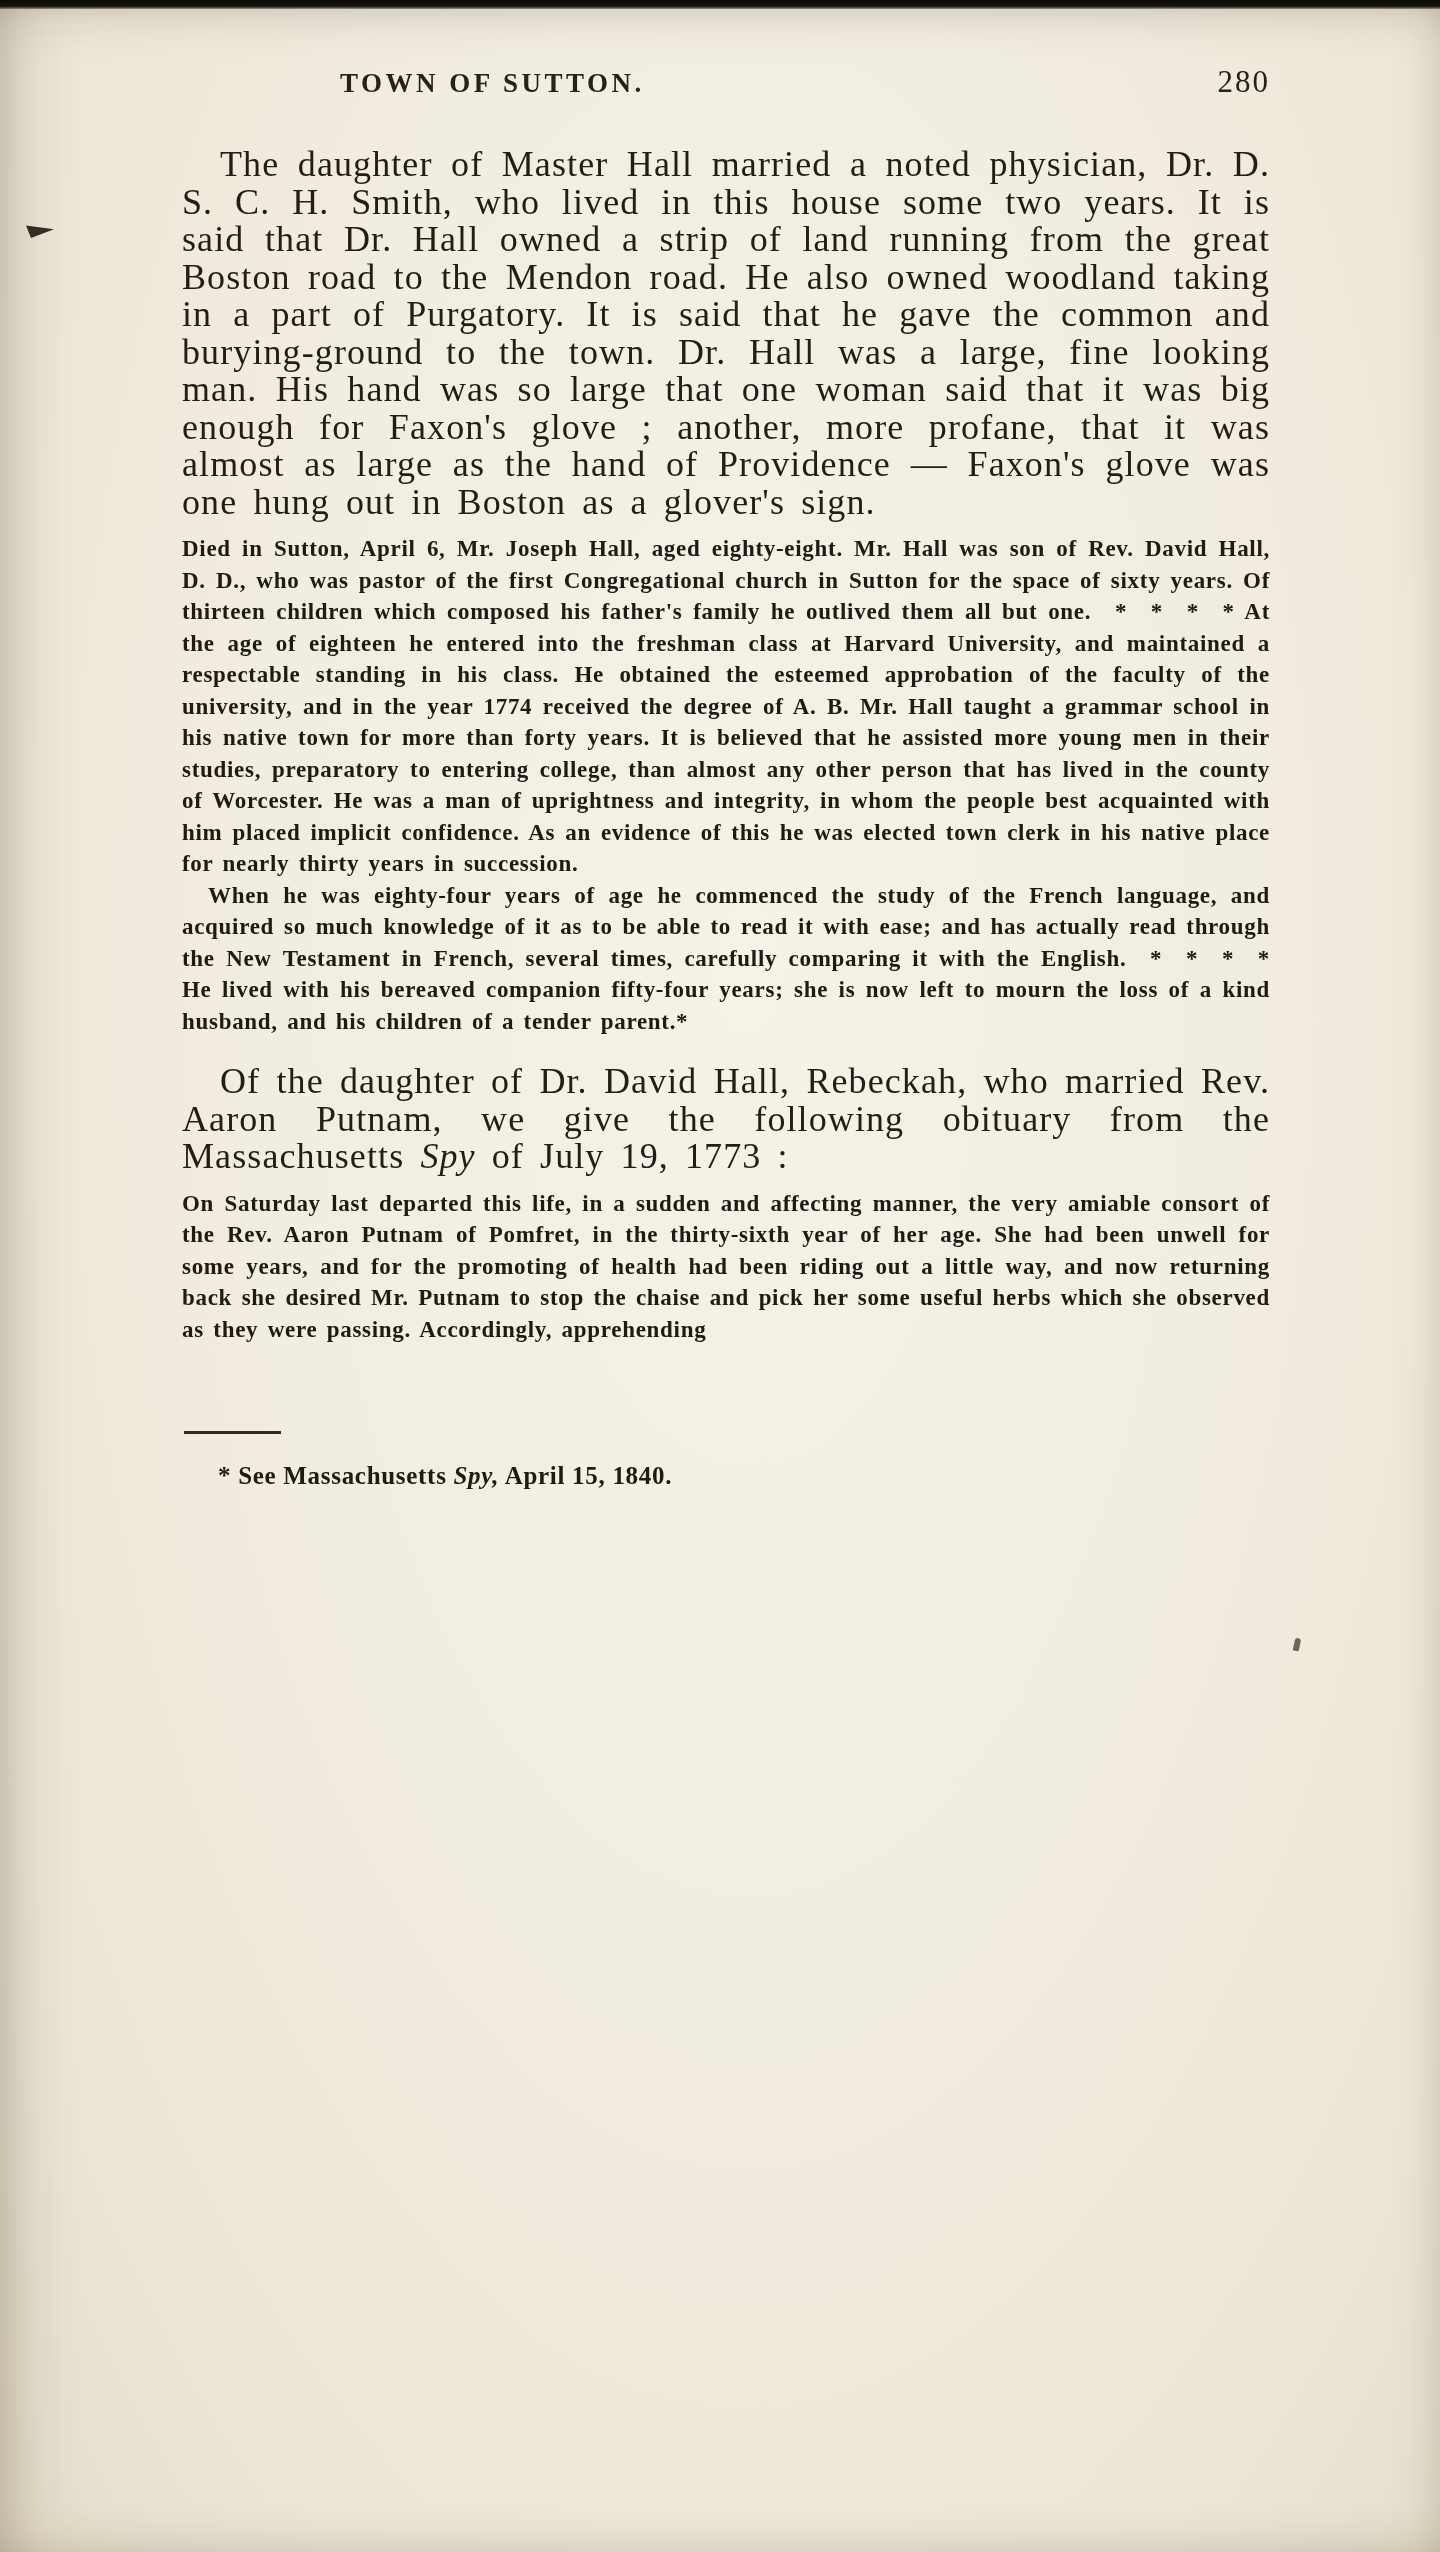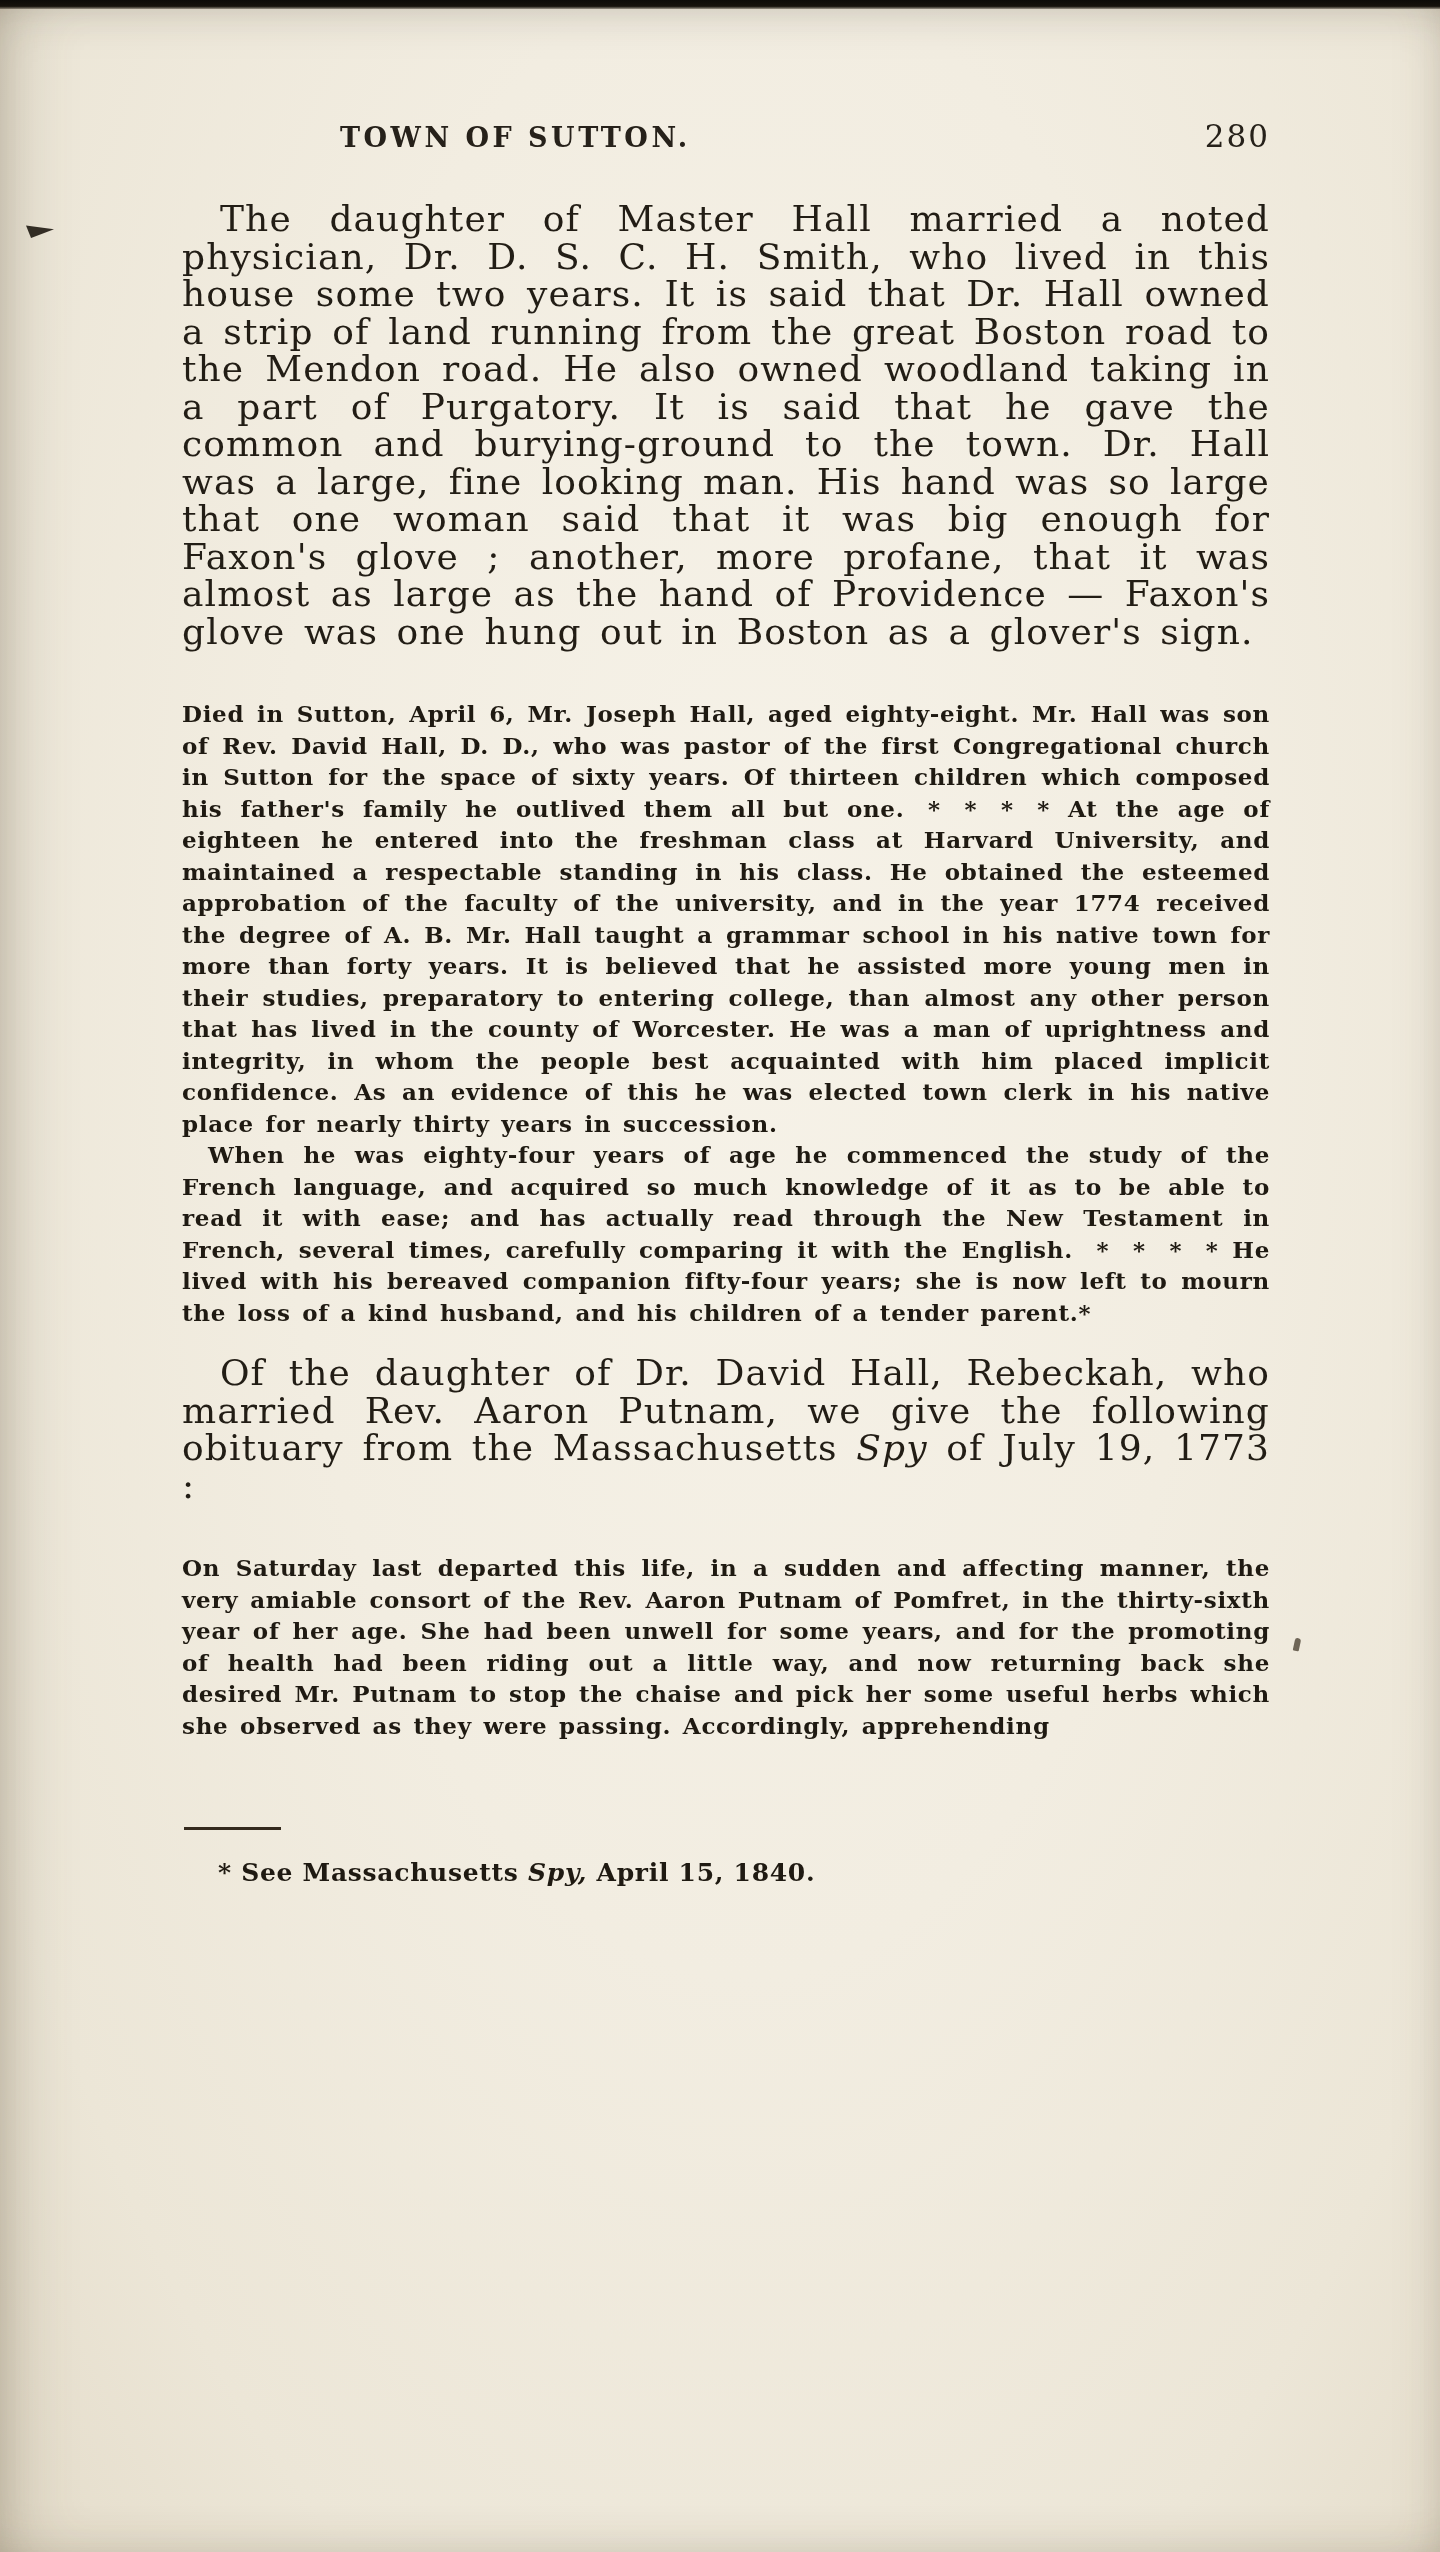--- a/index.html
+++ b/index.html
@@ -36,21 +36,21 @@
   }
   .scan-speck-right {
     position:absolute; left:1294px; top:1638px;
     width:6px; height:13px;
     background:#4d4434;
     border-radius:3px 3px 1px 1px;
     transform:rotate(12deg);
     opacity:0.8;
   }
 
-  .content { position:relative; padding:118px 170px 0 182px; }
+  .content { position:relative; padding:64px 170px 0 182px;font-family:Liberation Serif, serif; }
 
   .running-head {
     display:flex; align-items:baseline;
     margin-bottom:46px;
   }
   .head-title {
     margin-left:158px;
     font-size:27px; font-weight:bold;
     letter-spacing:3.5px;
     color:#26211a;
@@ -64,21 +64,21 @@
   .body-text {
     font-size:36px;
     line-height:37.5px;
     text-align:justify;
     letter-spacing:1.1px;
     word-spacing:6px;
     color:#221d15;
   }
   .indent { text-indent:38px; }
 
-  .extract { margin:48px 0 26px 0; }
+  .extract { margin:12px 0 26px 0; }
   .extract-p {
     font-size:23px;
     line-height:31.5px;
     text-align:justify;
     font-weight:600;
     letter-spacing:0.7px;
     word-spacing:3px;
     color:#1f1a12;
   }
   .indent-sm { text-indent:26px; }

